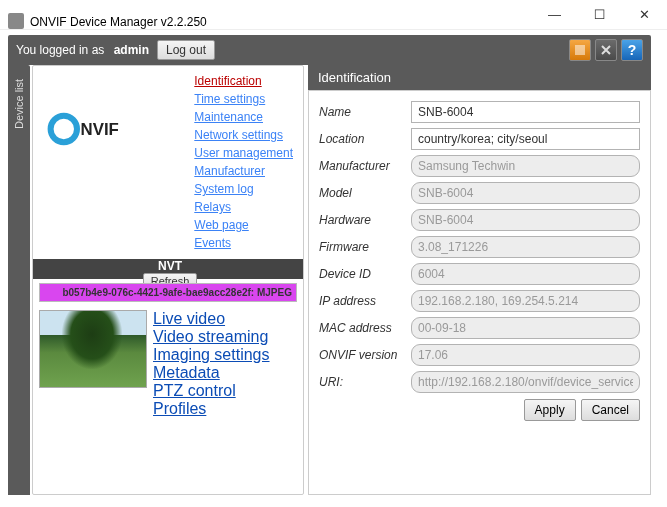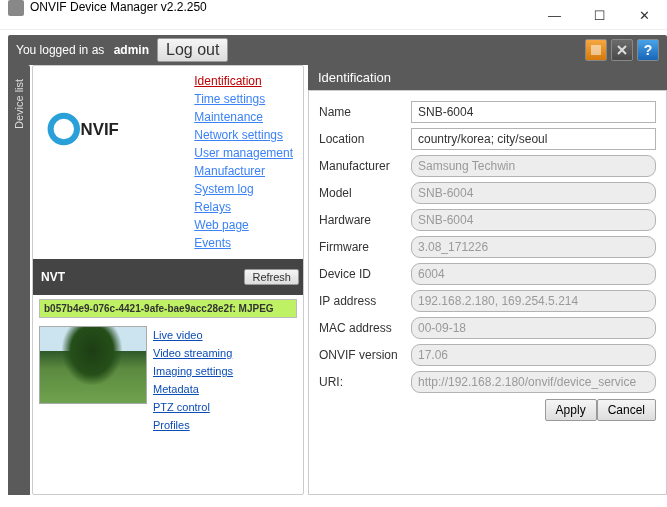--- a/index.html
+++ b/index.html
@@ -1,64 +1,64 @@
 <!DOCTYPE html>
 <html><head>
 <meta charset="utf-8">
 <style>
 * { box-sizing: border-box; margin: 0; padding: 0; font-family: "Segoe UI", Tahoma, sans-serif; }
 body { background: #fff; width: 667px; height: 507px; overflow: hidden; }
 
-.titlebar { height: 30px; display: flex; align-items: flex-start; padding: 0 0 0 8px; background: #fff; border-bottom: 1px solid #eee; }
+.titlebar { height: 30px; display: flex; align-items: flex-end; padding: 0 0 0 8px; background: #fff; border-bottom: 1px solid #eee; }
 .titlebar .icon { width: 16px; height: 16px; background: #888; margin-right: 6px; border-radius: 2px; }
 .titlebar .title { font-size: 12px; color: #000; flex: 1; }
 .titlebar .winbtn { width: 45px; height: 30px; display: flex; align-items: center; justify-content: center; font-size: 13px; color: #333; }
 
-.outer { padding: 5px 0 8px 8px; }
+.outer { padding: 5px 16px 8px 8px; }
 .topbar { background: #5a5a5a; color: #fff; height: 30px; display: flex; align-items: center; padding: 0 8px; font-size: 12px; border-radius: 2px 2px 0 0; }
 .topbar .spacer { flex: 1; }
-.topbar .logbtn { background: linear-gradient(#f5f5f5,#ddd); color: #333; border: 1px solid #999; padding: 2px 8px; font-size: 16px; margin-left: 8px; border-radius: 2px; cursor: pointer; }
+.topbar .logbtn { background: linear-gradient(#f5f5f5,#ddd); color: #333; border: 1px solid #999; padding: 2px 8px; font-size: 12px; margin-left: 8px; border-radius: 2px; cursor: pointer; }
 .topbar .toolicon { width: 22px; height: 22px; margin-left: 4px; display: flex; align-items: center; justify-content: center; border: 1px solid #888; border-radius: 2px; background: linear-gradient(#6b6b6b,#4a4a4a); }
 .topbar .toolicon.orange { background: linear-gradient(#f5a742,#d67a0a); }
 .topbar .toolicon.blue { background: linear-gradient(#4aa3e8,#1866b8); color:#fff; font-weight:bold; font-size:14px;}
 
 .mainrow { display: flex; height: 430px; }
 
 .sidetab { width: 22px; background: #5a5a5a; color: #ddd; writing-mode: vertical-rl; text-orientation: mixed; transform: rotate(180deg); display: flex; align-items: center; justify-content: flex-end; padding: 8px 0; font-size: 11px; border-radius: 0 0 0 2px; }
 .sidetab .tab { padding: 6px 3px; cursor: pointer; }
 
 .leftpanel { width: 272px; background: #fff; border: 1px solid #ccc; border-radius: 2px; margin-left: 2px; display: flex; flex-direction: column; }
 .logoarea { height: 125px; display: flex; align-items: center; justify-content: flex-start; padding-left: 14px; position: relative; }
 .logoarea svg { width: 120px; }
 .navlinks { position: absolute; right: 10px; top: 6px; display: flex; flex-direction: column; gap: 0; font-size: 12px; }
 .navlinks a { color: #3b82f6; text-decoration: underline; cursor: pointer; line-height: 18px; }
 .navlinks a.active { color: #b00; }
 
-.nvtbar { background: #444; color: #fff; display: flex; align-items: center; height: 36px; padding: 0 4px 0 8px; font-size: 12px; font-weight: bold;}
+.nvtbar { background: #444; color: #fff; display: flex; align-items: center; height: 20px; padding: 0 4px 0 8px; font-size: 12px; font-weight: bold; flex-direction: column;}
 .nvtbar .sp { flex: 1; }
 .nvtbar .refresh { background: linear-gradient(#f5f5f5,#ddd); color: #333; border: 1px solid #999; padding: 1px 7px; font-size: 11px; border-radius: 2px; cursor: pointer; font-weight: normal;}
 
-.devid { border: 1px solid #bbb; margin: 4px 6px; padding: 3px 4px; font-size: 10px; font-weight: bold; text-align: left; background: #bef264; color: #333;}
+.devid { border: 1px solid #bbb; margin: 4px 6px; padding: 3px 4px; font-size: 10px; font-weight: bold; text-align: right; background: #d946ef; color: #333;}
 
 .thumbrow { display: flex; margin: 4px 6px; gap: 6px; }
 .thumb { width: 108px; height: 78px; background: linear-gradient(to bottom, #cce3f0 0%, #cce3f0 32%, #2f5a2a 32%, #5b8a3f 55%, #6fa24e 100%); border: 1px solid #aaa; position: relative; overflow:hidden;}
 .thumb::before { content:""; position:absolute; left:22px; top:0; width:60px; height:58px; background: radial-gradient(ellipse at 50% 40%, #1d3d14 0%, #254f19 50%, rgba(0,0,0,0) 72%);}
-.thumblinks { display: flex; flex-direction: column; font-size: 11px; }
+.thumblinks { display: flex; flex-direction: column; font-size: 16px; }
 .thumblinks a { color: #0b4cb5; text-decoration: underline; cursor: pointer; line-height: 18px; }
 
 .rightpanel { flex: 1; margin-left: 4px; display: flex; flex-direction: column; }
 .panelhdr { background: #5a5a5a; color: #fff; padding: 5px 10px; font-size: 13px; }
 .panelbody { background: #fff; border: 1px solid #ccc; flex: 1; padding: 10px 10px; overflow: auto;}
 
 .fieldrow { display: flex; align-items: center; margin-bottom: 5px; font-size: 12px; }
-.fieldrow .lbl { width: 92px; color: #333; }
+.fieldrow .lbl { width: 92px; color: #333; font-style: italic; }
 .fieldrow input { flex: 1; border: 1px solid #b3b3b3; padding: 3px 6px; font-size: 12px; background: #fff; color: #333; }
 .fieldrow input[readonly] { background: #ededed; color: #9a9a9a; border-radius: 9px; }
 
-.btnrow { display: flex; justify-content: flex-end; margin-top: 6px; }
+.btnrow { display: flex; justify-content: flex-end; gap: 5px; margin-top: 6px; }
 .btnrow button { background: linear-gradient(#f5f5f5,#ddd); border: 1px solid #999; padding: 3px 10px; font-size: 12px; border-radius: 2px; cursor: pointer; }
 </style>
 </head>
 <body>
 
 <div class="titlebar">
   <div class="icon"></div>
   <div class="title">ONVIF Device Manager v2.2.250</div>
   <div class="winbtn">—</div>
   <div class="winbtn">☐</div>

